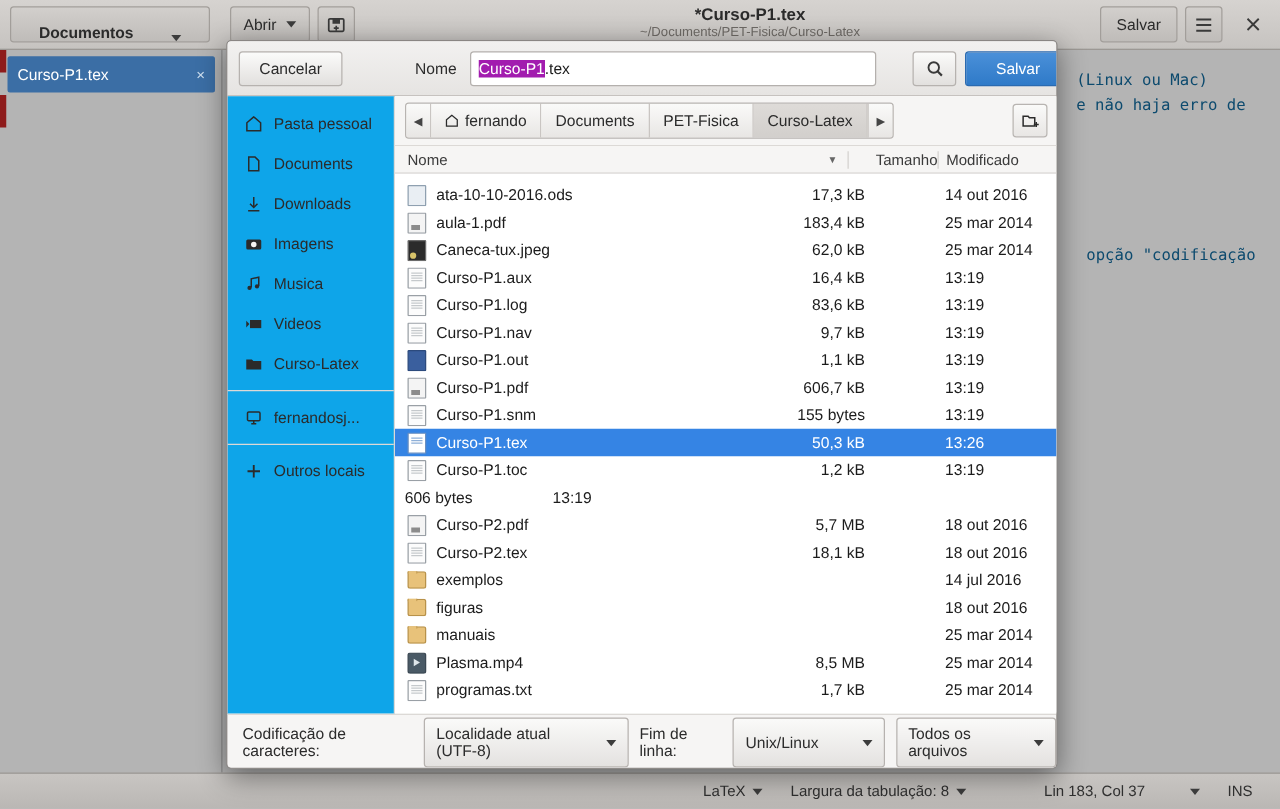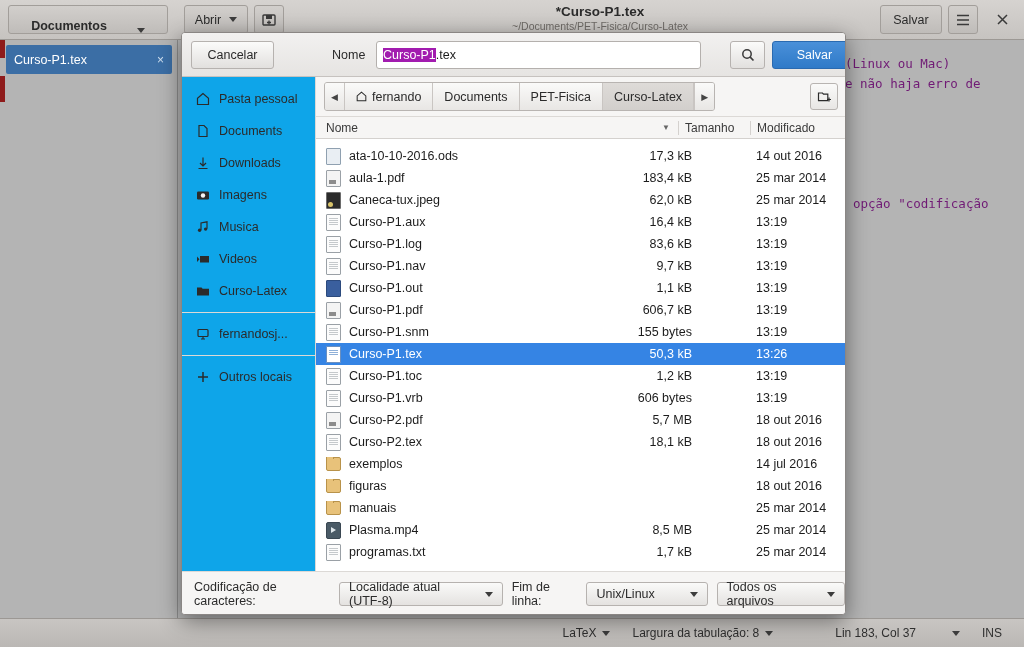--- a/index.html
+++ b/index.html
@@ -75,21 +75,21 @@
   .doc-item .x{margin-left:auto;color:#cfe0f0;font-size:12px;}
   .redstrip{position:absolute;left:0;width:5px;background:#8e1b1b;}
 
   
   .editor{
     position:absolute;left:179px;top:40px;width:845px;height:578px;
     background:#b4b4b4;overflow:hidden;
   }
   .code{
     position:absolute;font-family:"DejaVu Sans Mono", monospace;
-    font-size:12.5px;color:#701a75;white-space:pre;
+    font-size:12.5px;color:#0c4a6e;white-space:pre;padding-left:16px;
   }
   
   .statusbar{
     position:absolute;left:0;top:618px;width:1024px;height:29px;
     background:linear-gradient(to bottom,#c8c5c2,#bab7b4);
     border-top:1px solid #9c9894;
     display:flex;align-items:center;box-sizing:border-box;
     font-size:12px;color:#2f2f2f;
   }
   .sb-item{display:flex;align-items:center;gap:6px;margin-right:22px;}
@@ -174,40 +174,40 @@
     background:linear-gradient(to bottom,#fafaf9,#e8e6e4);
     border:1px solid #b8b4b1;border-radius:3px;
     display:flex;align-items:center;justify-content:center;box-sizing:border-box;
   }
   .cols{
     height:22px;background:#f6f5f4;border-bottom:1px solid #d4d1ce;
     display:flex;align-items:center;font-size:12px;color:#3a3a3a;box-sizing:border-box;
   }
   .c-name{flex:1;padding-left:10px;display:flex;align-items:center;}
   .c-name .sortarrow{margin-left:auto;margin-right:8px;font-size:8px;color:#666;}
-  .c-size{width:72px;padding-left:6px;border-left:1px solid #d4d1ce;box-sizing:border-box;}
+  .c-size{width:72px;padding-left:6px;border-left:1px solid #d4d1ce;box-sizing:border-box;text-align:right;}
   .c-mod{width:96px;padding-left:6px;border-left:1px solid #d4d1ce;box-sizing:border-box;}
   .filelist{height:431px;overflow:hidden;position:relative;background:#fff;}
   .partial{height:6px;overflow:hidden;}
   .frow{
     height:22px;display:flex;align-items:center;font-size:12.5px;color:#1c1c1c;
     box-sizing:border-box;
   }
   .frow.selected{background:#3584e4;color:#fff;}
   .f-name{flex:1;display:flex;align-items:center;gap:8px;padding-left:10px;overflow:hidden;}
   .f-size{width:72px;text-align:right;padding-right:10px;box-sizing:border-box;}
   .f-mod{width:96px;padding-left:6px;box-sizing:border-box;margin-left:48px;}
   .dlg-foot{
     position:absolute;left:0;top:538px;width:100%;height:45px;
     background:#f6f5f4;border-top:1px solid #dcd9d6;
     display:flex;align-items:center;padding-left:12px;gap:9px;box-sizing:border-box;
     font-size:12.5px;color:#2b2b2b;
   }
   .combo{
-    height:24px;background:linear-gradient(to bottom,#fafaf9,#e4e2e0);
+    height:40px;background:linear-gradient(to bottom,#fafaf9,#e4e2e0);
     border:1px solid #b6b2af;border-radius:3px;
     display:flex;align-items:center;gap:10px;padding:0 9px;box-sizing:border-box;
     font-size:12.5px;color:#2b2b2b;
   }
   .combo .caret{border-top-color:#3c3c3c;}
   
   .ficon{width:13px;height:15px;flex:0 0 13px;position:relative;}
   .ficon.doc{background:#fcfcfc;border:1px solid #9aa0a6;border-radius:1px;}
   .ficon.doc:after{content:"";position:absolute;left:2px;top:3px;right:2px;height:1px;
     box-shadow:0 2px 0 #c5c9cc,0 4px 0 #c5c9cc,0 6px 0 #c5c9cc;background:#c5c9cc;}
@@ -517,24 +517,20 @@
           </div>
           <div class="frow">
             <div class="f-name">
               <span class="ficon doc"></span>
               <span>Curso-P1.toc</span>
             </div>
             <div class="f-size">1,2 kB</div>
             <div class="f-mod">13:19</div>
           </div>
           <div class="frow">
-            <div class="f-name">
-              <span class="ficon doc"></span>
-              <span>Curso-P1.vrb</span>
-            </div>
             <div class="f-size">606 bytes</div>
             <div class="f-mod">13:19</div>
           </div>
           <div class="frow">
             <div class="f-name">
               <span class="ficon pdf"></span>
               <span>Curso-P2.pdf</span>
             </div>
             <div class="f-size">5,7 MB</div>
             <div class="f-mod">18 out 2016</div>

